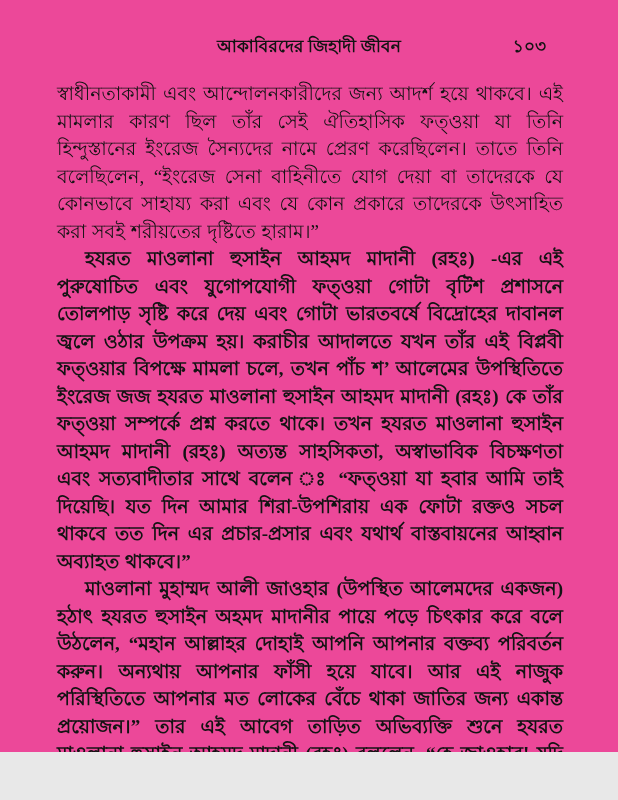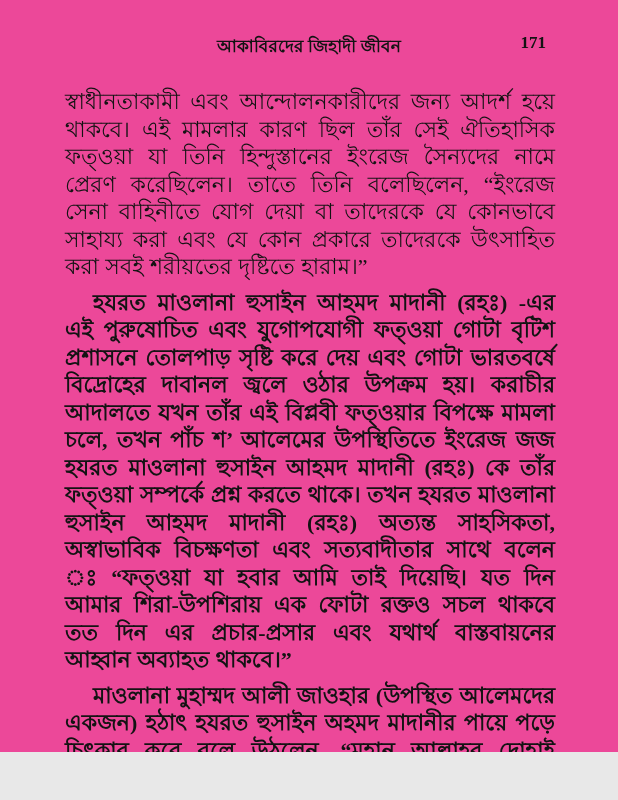--- a/index.html
+++ b/index.html
@@ -41,40 +41,40 @@
     font-size: 17px;
     font-weight: 700;
   }
   .page-body {
     position: absolute;
     top: 80px;
     left: 57px;
     width: 506px;
   }
   .para {
-    margin: 8px;
-    font-size: 22px;
+    margin: 0;
+    font-size: 19px;
     line-height: 27.5px;
     text-align: justify;
     text-justify: inter-word;
     word-spacing: 1px;
   }
   .para.indent {
     text-indent: 28px;
     font-weight: bold;
   }
 </style>
 </head>
 <body>
 
 <div class="page">
 
   <header class="page-header">
     <div class="running-title">আকাবিরদের জিহাদী জীবন</div>
-    <div class="page-number">171</div>
+    <div class="page-number">১০৩</div>
   </header>
 
   <main class="page-body">
     <p class="para">স্বাধীনতাকামী এবং আন্দোলনকারীদের জন্য আদর্শ হয়ে থাকবে। এই মামলার কারণ ছিল তাঁর সেই ঐতিহাসিক ফত্‌ওয়া যা তিনি হিন্দুস্তানের ইংরেজ সৈন্যদের নামে প্রেরণ করেছিলেন। তাতে তিনি বলেছিলেন, “ইংরেজ সেনা বাহিনীতে যোগ দেয়া বা তাদেরকে যে কোনভাবে সাহায্য করা এবং যে কোন প্রকারে তাদেরকে উৎসাহিত করা সবই শরীয়তের দৃষ্টিতে হারাম।”</p>
     <p class="para indent">হযরত মাওলানা হুসাইন আহমদ মাদানী (রহঃ) -এর এই পুরুষোচিত এবং যুগোপযোগী ফত্‌ওয়া গোটা বৃটিশ প্রশাসনে তোলপাড় সৃষ্টি করে দেয় এবং গোটা ভারতবর্ষে বিদ্রোহের দাবানল জ্বলে ওঠার উপক্রম হয়। করাচীর আদালতে যখন তাঁর এই বিপ্লবী ফত্‌ওয়ার বিপক্ষে মামলা চলে, তখন পাঁচ শ’ আলেমের উপস্থিতিতে ইংরেজ জজ হযরত মাওলানা হুসাইন আহমদ মাদানী (রহঃ) কে তাঁর ফত্‌ওয়া সম্পর্কে প্রশ্ন করতে থাকে। তখন হযরত মাওলানা হুসাইন আহমদ মাদানী (রহঃ) অত্যন্ত সাহসিকতা, অস্বাভাবিক বিচক্ষণতা এবং সত্যবাদীতার সাথে বলেন ঃ “ফত্‌ওয়া যা হবার আমি তাই দিয়েছি। যত দিন আমার শিরা-উপশিরায় এক ফোটা রক্তও সচল থাকবে তত দিন এর প্রচার-প্রসার এবং যথার্থ বাস্তবায়নের আহ্বান অব্যাহত থাকবে।”</p>
     <p class="para indent">মাওলানা মুহাম্মদ আলী জাওহার (উপস্থিত আলেমদের একজন) হঠাৎ হযরত হুসাইন অহমদ মাদানীর পায়ে পড়ে চিৎকার করে বলে উঠলেন, “মহান আল্লাহর দোহাই আপনি আপনার বক্তব্য পরিবর্তন করুন। অন্যথায় আপনার ফাঁসী হয়ে যাবে। আর এই নাজুক পরিস্থিতিতে আপনার মত লোকের বেঁচে থাকা জাতির জন্য একান্ত প্রয়োজন।” তার এই আবেগ তাড়িত অভিব্যক্তি শুনে হযরত মাওলানা হুসাইন আহমদ মাদানী (রহঃ) বললেন, “হে জাওহার! যদি বক্তব্য পরিবর্তন হয়ে যায় তাহলে তো ঈমানও পরিবর্তন হয়ে যাবে। তাহলে আর থাকবে কি ? সারা জীবন আক্বীদার বিভ্রমে</p>
   </main>
 
 </div>
 

